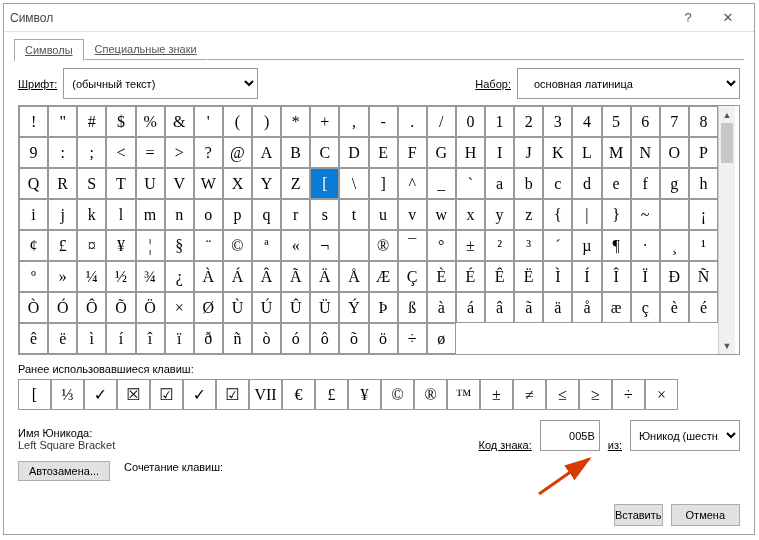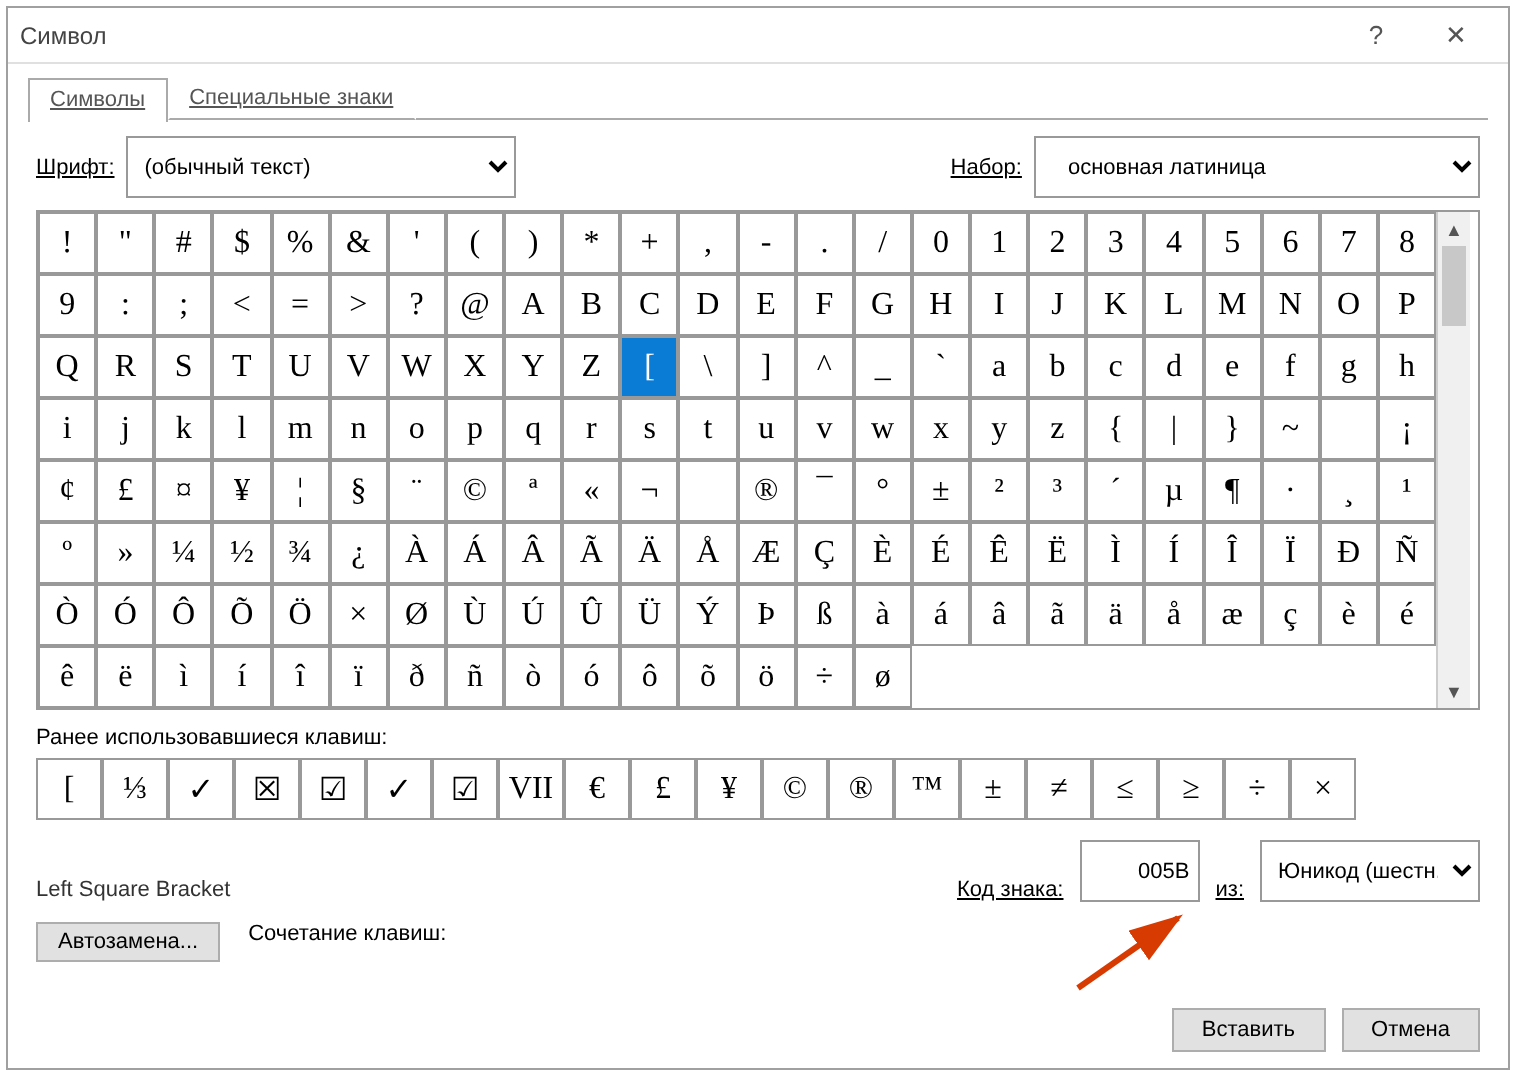--- a/index.html
+++ b/index.html
@@ -282,36 +282,37 @@
         <div class="rcell">±</div>
         <div class="rcell">≠</div>
         <div class="rcell">≤</div>
         <div class="rcell">≥</div>
         <div class="rcell">÷</div>
         <div class="rcell">×</div>
       </div>
 
     <div class="info-row">
       <div class="info-left">
+        <div>Имя Юникода:</div>
         <div class="uni-name">Left Square Bracket</div>
       </div>
       <span class="label"><u>Код знака:</u></span>
       <input type="text" class="code-input" value="005B" style="">
       <span class="label"><u>из:</u></span>
       <select class="from-select"><option>Юникод (шестн.)</option></select>
     </div>
 
     <div class="btns-row">
       <button class="btn2">Автозамена...</button>
       <span class="shortcut-lbl">Сочетание клавиш:</span>
     </div>
   </div>
 
   <div class="footer">
-    <button class="btn2" style="padding:4px 14px">Вставить</button>
+    <button class="btn2" style="padding:4px 0">Вставить</button>
     <button class="btn2" style="padding:4px 14px">Отмена</button>
   </div>
 
   <div class="arrow-annot">
     <svg width="80" height="40">
         <defs>
           <marker id="ah" markerWidth="10" markerHeight="10" refX="8" refY="3" orient="auto">
             <path d="M0,0 L0,6 L9,3 z" fill="#d83b01"></path>
           </marker>
         </defs>

